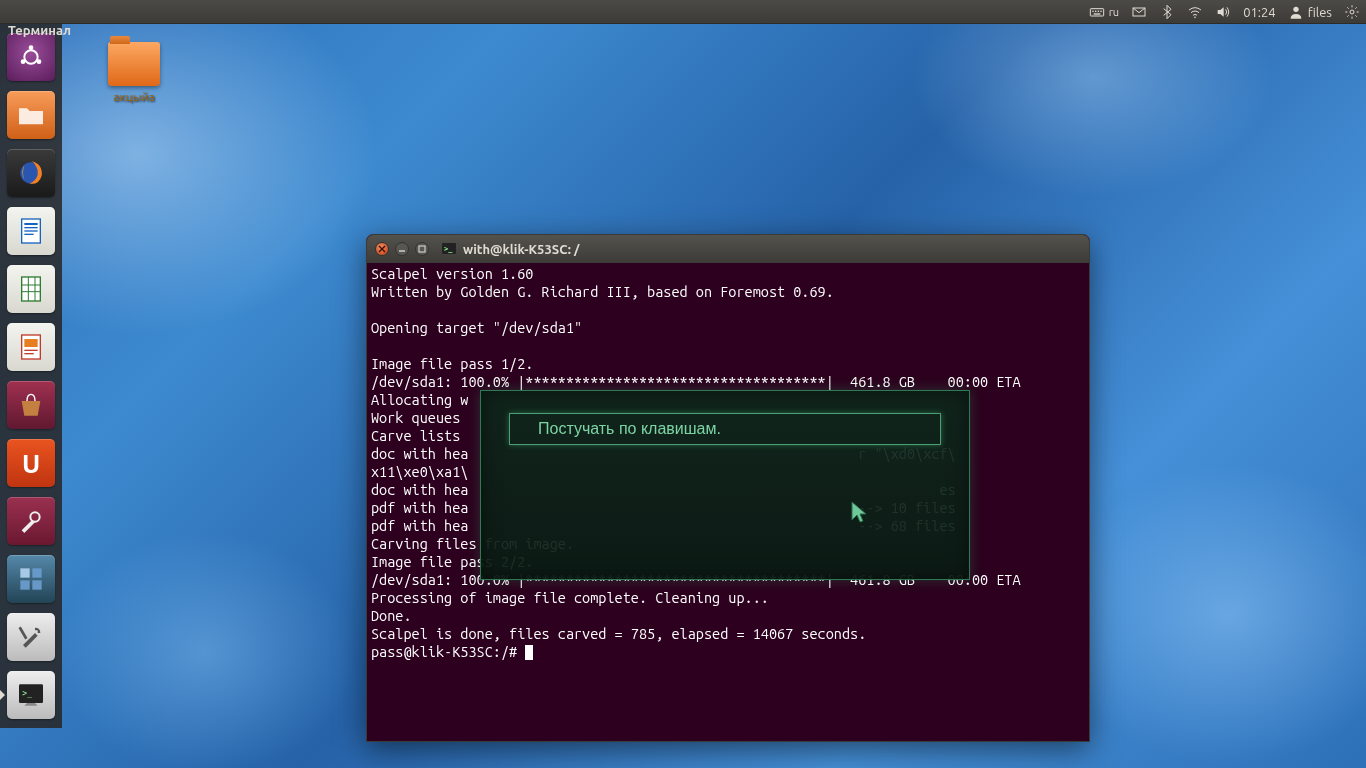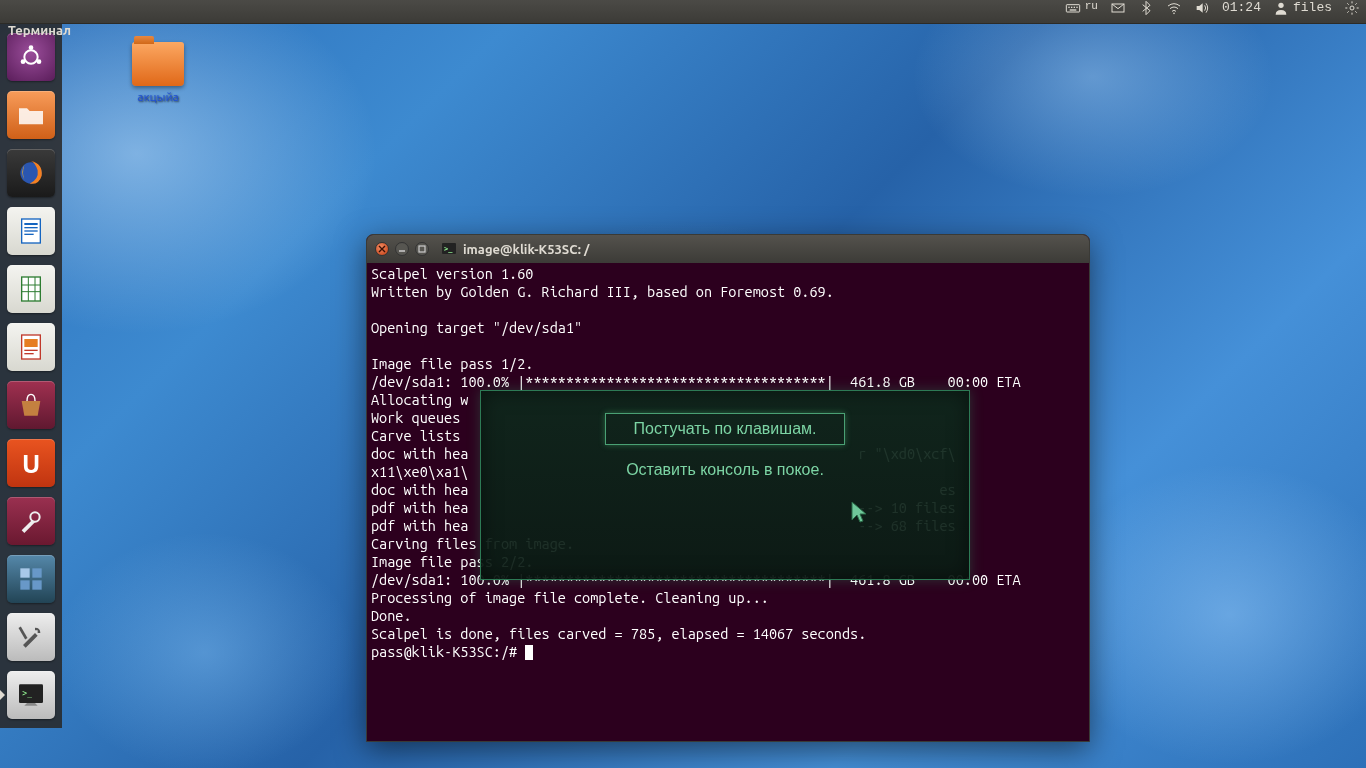--- a/index.html
+++ b/index.html
@@ -24,21 +24,21 @@
   .menubar {
     position: absolute; top: 0; left: 0; right: 0; height: 24px;
     background: linear-gradient(to bottom, #4b4a46 0%, #3c3b37 100%);
     display: flex; align-items: center;
     color: #dfdbd2; font-size: 13px;
     z-index: 100;
     border-bottom: 1px solid #2c2b27;
   }
   .menubar .title { padding-left: 8px; font-weight: bold; margin-top: 36px; }
   .menubar .spacer { flex: 1; }
-  .menubar .ind { display: flex; gap: 4px; padding: 0 6px; height: 100%; font-family: Liberation Mono, monospace; }
+  .menubar .ind { display: flex; align-items: center; gap: 4px; padding: 0 6px; height: 100%; }
   .menubar .ind svg { width: 16px; height: 16px; fill: #dfdbd2; }
   .menubar .kbd-lang { font-size: 11px; }
   
   .launcher {
     position: absolute; top: 24px; left: 0; width: 62px;
     background: rgba(40,38,36,0.85);
     display: flex; flex-direction: column; align-items: center;
     padding: 4px 0;
     z-index: 50;
   }
@@ -65,22 +65,22 @@
   .tile.workspace { background: linear-gradient(to bottom, #58a, #245); }
   .tile.sysset { background: linear-gradient(to bottom, #eee, #bbb); }
   .tile.term { background: linear-gradient(to bottom, #eee, #bbb); }
   .launcher svg { width: 32px; height: 32px; }
   .launcher .item.running::before {
     content: ""; position: absolute; left: -5px; top: 50%; transform: translateY(-50%);
     width: 0; height: 0; border-left: 5px solid #dfdbd2; border-top: 5px solid transparent; border-bottom: 5px solid transparent;
   }
   
   .desktop-icon {
-    position: absolute; top: 42px; left: 118px; width: 80px;
-    text-align: center; color: #1d4ed8; font-size: 12px;
+    position: absolute; top: 42px; left: 94px; width: 80px;
+    text-align: center; color: #a16207; font-size: 12px;
     text-shadow: 1px 1px 2px rgba(0,0,0,0.8);
     z-index: 10;
   }
   .desktop-icon .folder {
     width: 52px; height: 44px; margin: 0 auto 4px;
     background: linear-gradient(to bottom, #fca862 0%, #e06818 100%);
     border-radius: 3px 3px 4px 4px;
     position: relative;
     box-shadow: 0 2px 4px rgba(0,0,0,0.4);
   }
@@ -137,21 +137,21 @@
     border: 1px solid #2d7a55;
     box-shadow: 0 0 12px rgba(56,200,120,0.25), inset 0 0 20px rgba(0,0,0,0.5);
     padding: 22px 28px;
     color: #5bb88a;
     font-family: Arial, sans-serif;
   }
   .game-overlay .msg {
     font-size: 15px; line-height: 22px; color: #6fc89a;
     margin-bottom: 20px;
   }
-  .game-overlay .options { display: flex; flex-direction: column; align-items: center; gap: 10px; }
+  .game-overlay .options { display: flex; flex-direction: column; }
   .game-overlay .opt {
     padding: 6px 28px;
     font-size: 16px;
     color: #7cd4a4;
     cursor: pointer;
     position: relative;
   }
   .game-overlay .opt.selected {
     border: 1px solid #4aa074;
     box-shadow: 0 0 6px rgba(80,200,130,0.4);
@@ -352,21 +352,21 @@
       <div class="wb">
         <svg viewBox="0 0 8 8">
             <rect x="1" y="1" width="6" height="6" fill="none" stroke="#ccc" stroke-width="1.2"></rect>
           </svg>
       </div>
     </div>
     <svg class="icon-term" width="16" height="16" viewBox="0 0 16 16">
         <rect x="1" y="2" width="14" height="11" rx="1" fill="#222"></rect>
         <text x="3" y="10" fill="#9f9" font-family="monospace" font-size="7">&gt;_</text>
       </svg>
-    <span>image@klik-K53SC: /</span>
+    <span>with@klik-K53SC: /</span>
   </div>
   <div class="terminal-content" id="term-content"><span>Scalpel version 1.60
 Written by Golden G. Richard III, based on Foremost 0.69.
 
 Opening target "/dev/sda1"
 
 Image file pass 1/2.
 /dev/sda1: 100.0% |*************************************|  461.8 GB    00:00 ETA
 Allocating w                                                            
 Work queues                                                             
@@ -381,21 +381,20 @@
 /dev/sda1: 100.0% |*************************************|  461.8 GB    00:00 ETA
 Processing of image file complete. Cleaning up...
 Done.
 Scalpel is done, files carved = 785, elapsed = 14067 seconds.
 </span><span class="prompt">pass@klik-K53SC:/# </span><span class="cursor"></span></div>
 </div>
 
 <div class="game-overlay">
   <div class="options">
     <div class="opt selected">Постучать по клавишам.</div>
-    <div class="opt">Оставить консоль в покое.</div>
   </div>
 </div>
 
 <div class="game-cursor">
   <svg viewBox="0 0 18 24">
       <path d="M2 2 L2 20 L7 15 L10 22 L13 21 L10 14 L16 14 Z" fill="#6fc89a" stroke="#2a6a48" stroke-width="1"></path>
     </svg>
 </div>
 
 </body></html>

